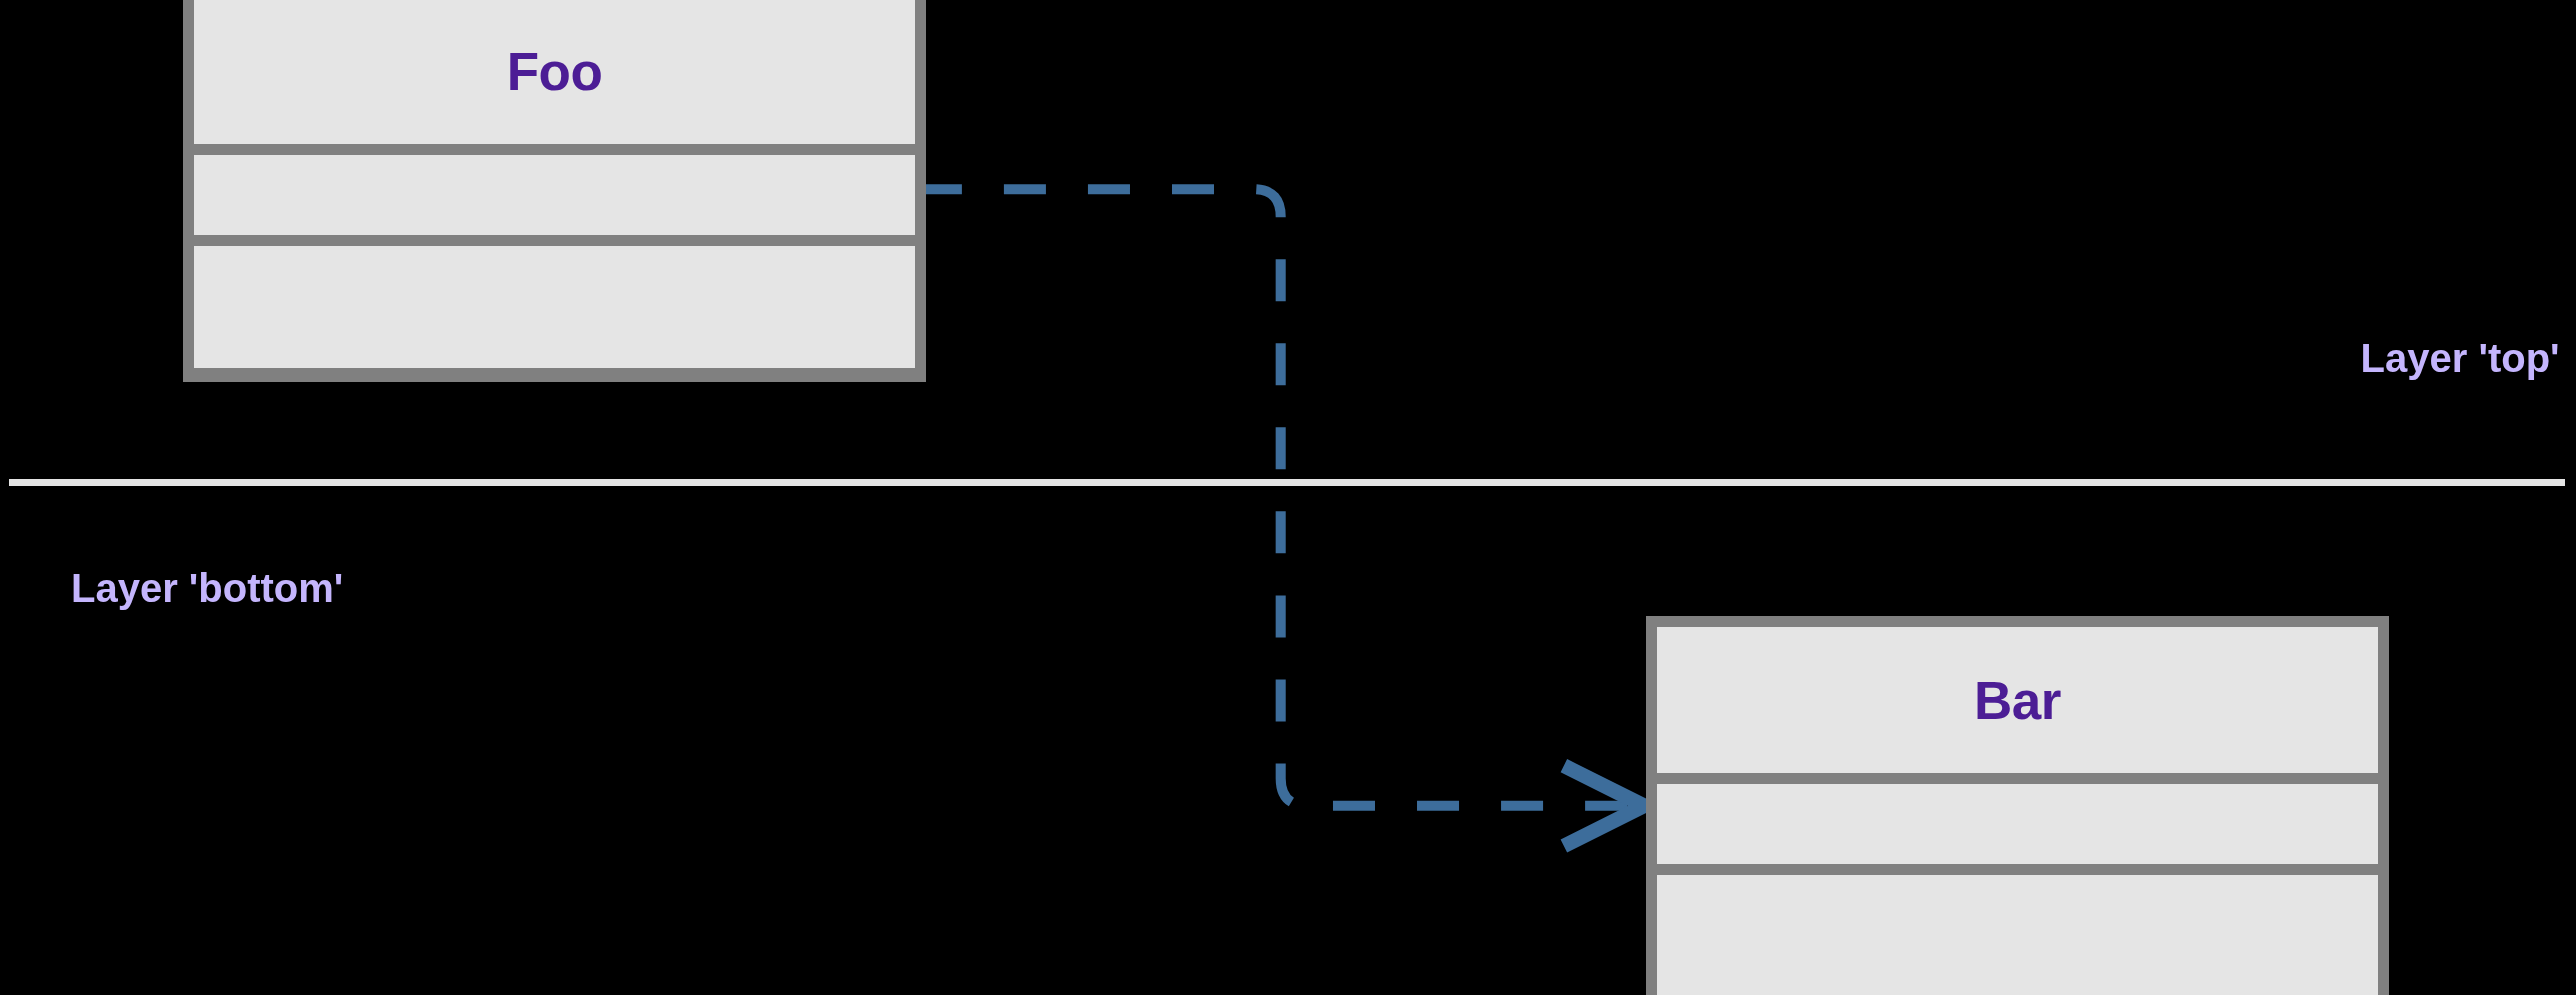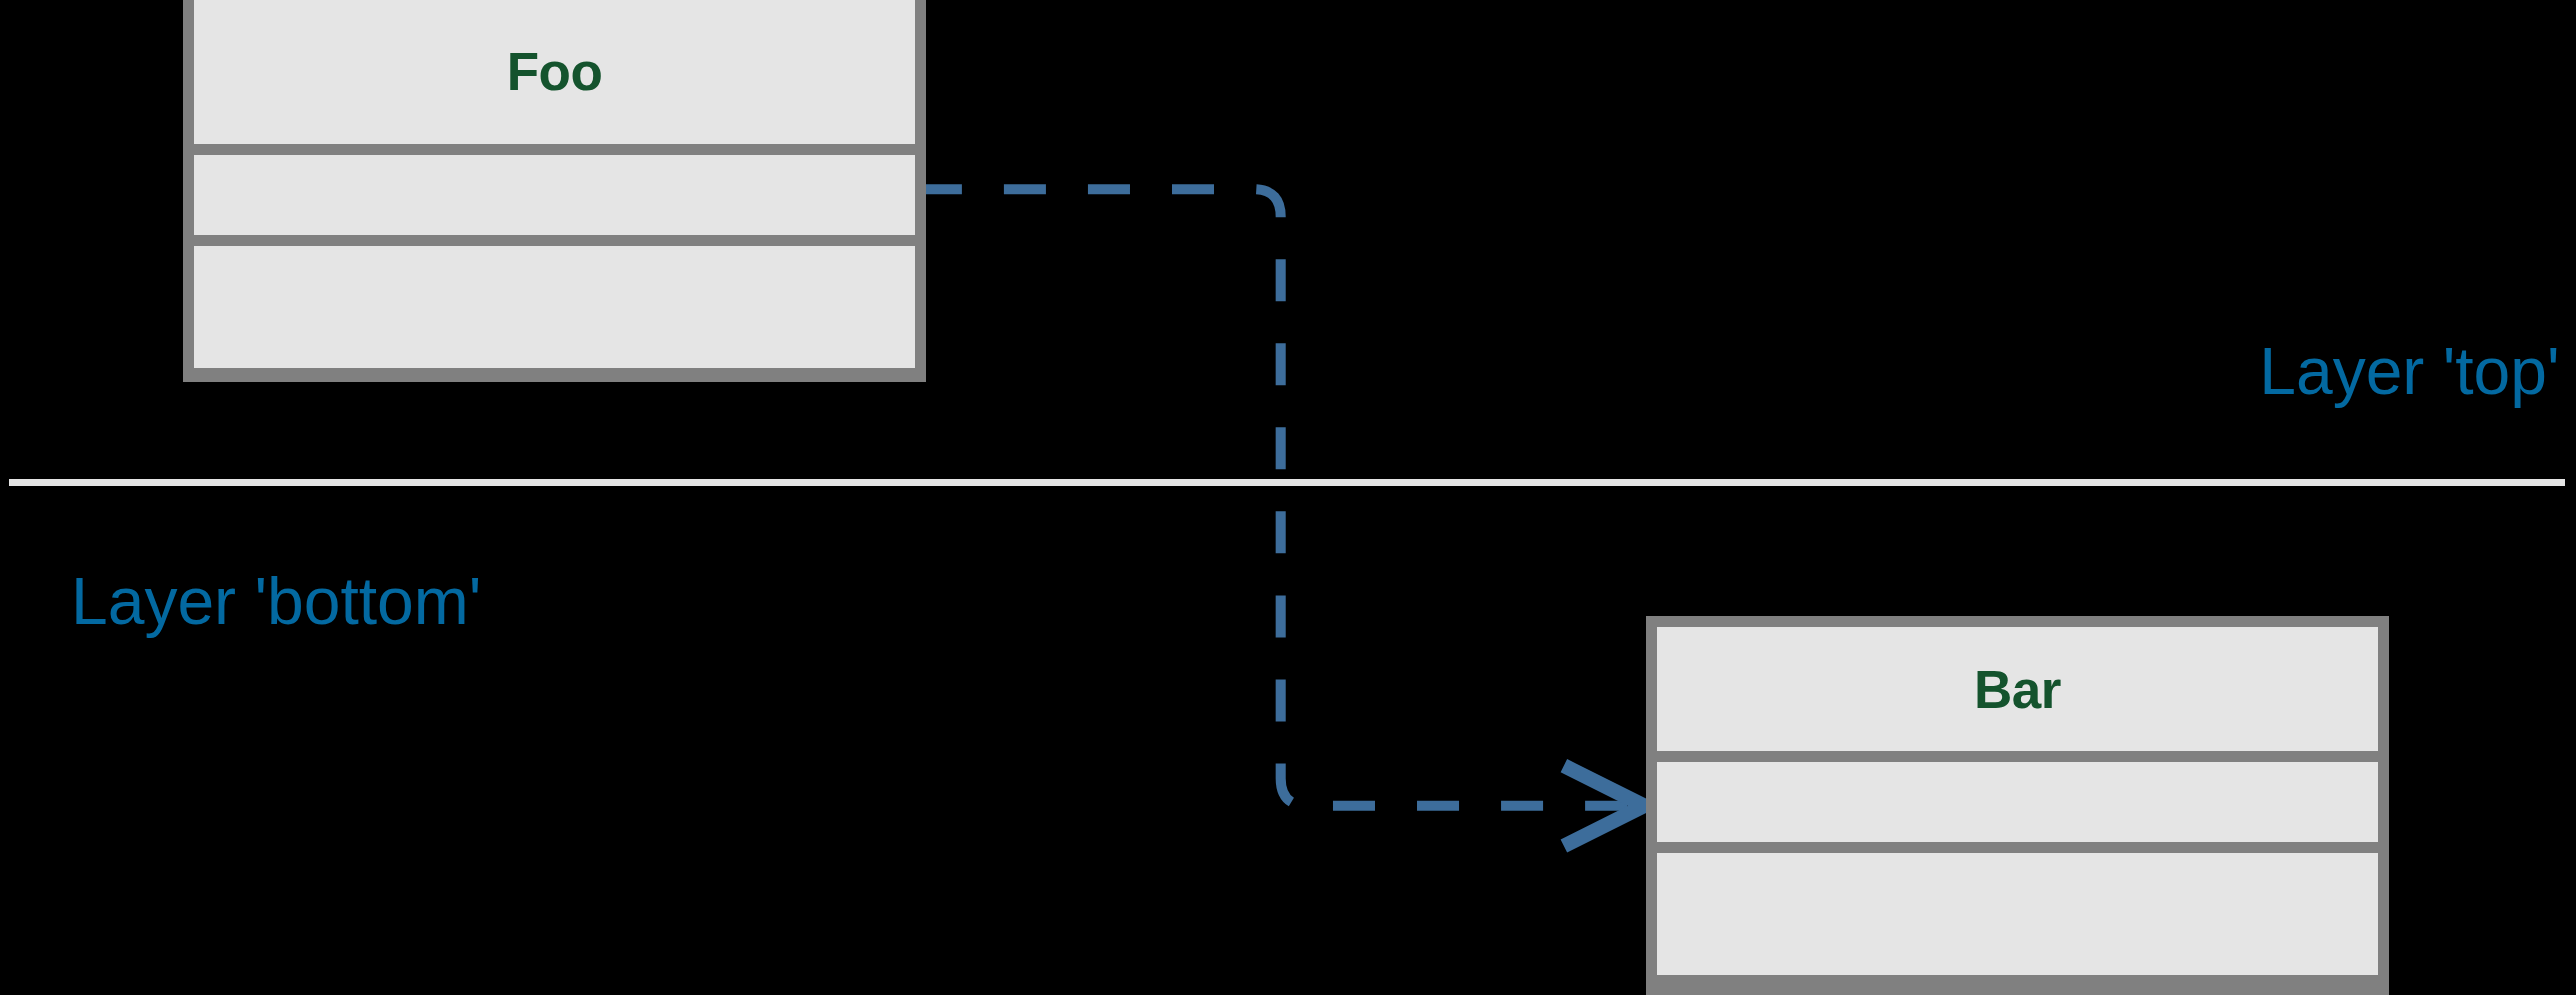--- a/index.html
+++ b/index.html
@@ -33,21 +33,21 @@
   }
   .uml-compartment + .uml-compartment {
     margin-top: 11px;
   }
   .uml-name-compartment {
     display: flex;
     align-items: center;
     justify-content: center;
   }
   .uml-class-name {
-    color: #14532d;
+    color: #4c1d95;
     font-weight: bold;
     font-size: 53px;
     line-height: 1;
     letter-spacing: -0.5px;
     white-space: nowrap;
   }
 
   
   #class-foo {
     left: 183px;
@@ -59,38 +59,38 @@
   #class-foo .c2 { height: 80px; }
   #class-foo .c3 { height: 122px; }
 
   
   #class-bar {
     left: 1646px;
     top: 616px;
     width: 743px;
     height: 395px;
   }
-  #class-bar .c1 { height: 124px; }
+  #class-bar .c1 { height: 146px; }
   #class-bar .c2 { height: 80px; }
   #class-bar .c3 { height: 122px; }
 
   
   #layer-separator {
     position: absolute;
     left: 9px;
     top: 479px;
     width: 2556px;
     height: 7.3px;
     background: #e4e4e4;
   }
   .layer-label {
     position: absolute;
-    color: #0369a1;
-    font-weight: normal;
-    font-size: 66px;
+    color: #c4b5fd;
+    font-weight: bold;
+    font-size: 40px;
     line-height: 1;
     white-space: nowrap;
   }
   #layer-label-top {
     right: 16.4px;
     top: 338px;
     text-align: right;
   }
   #layer-label-bottom {
     left: 71px;

